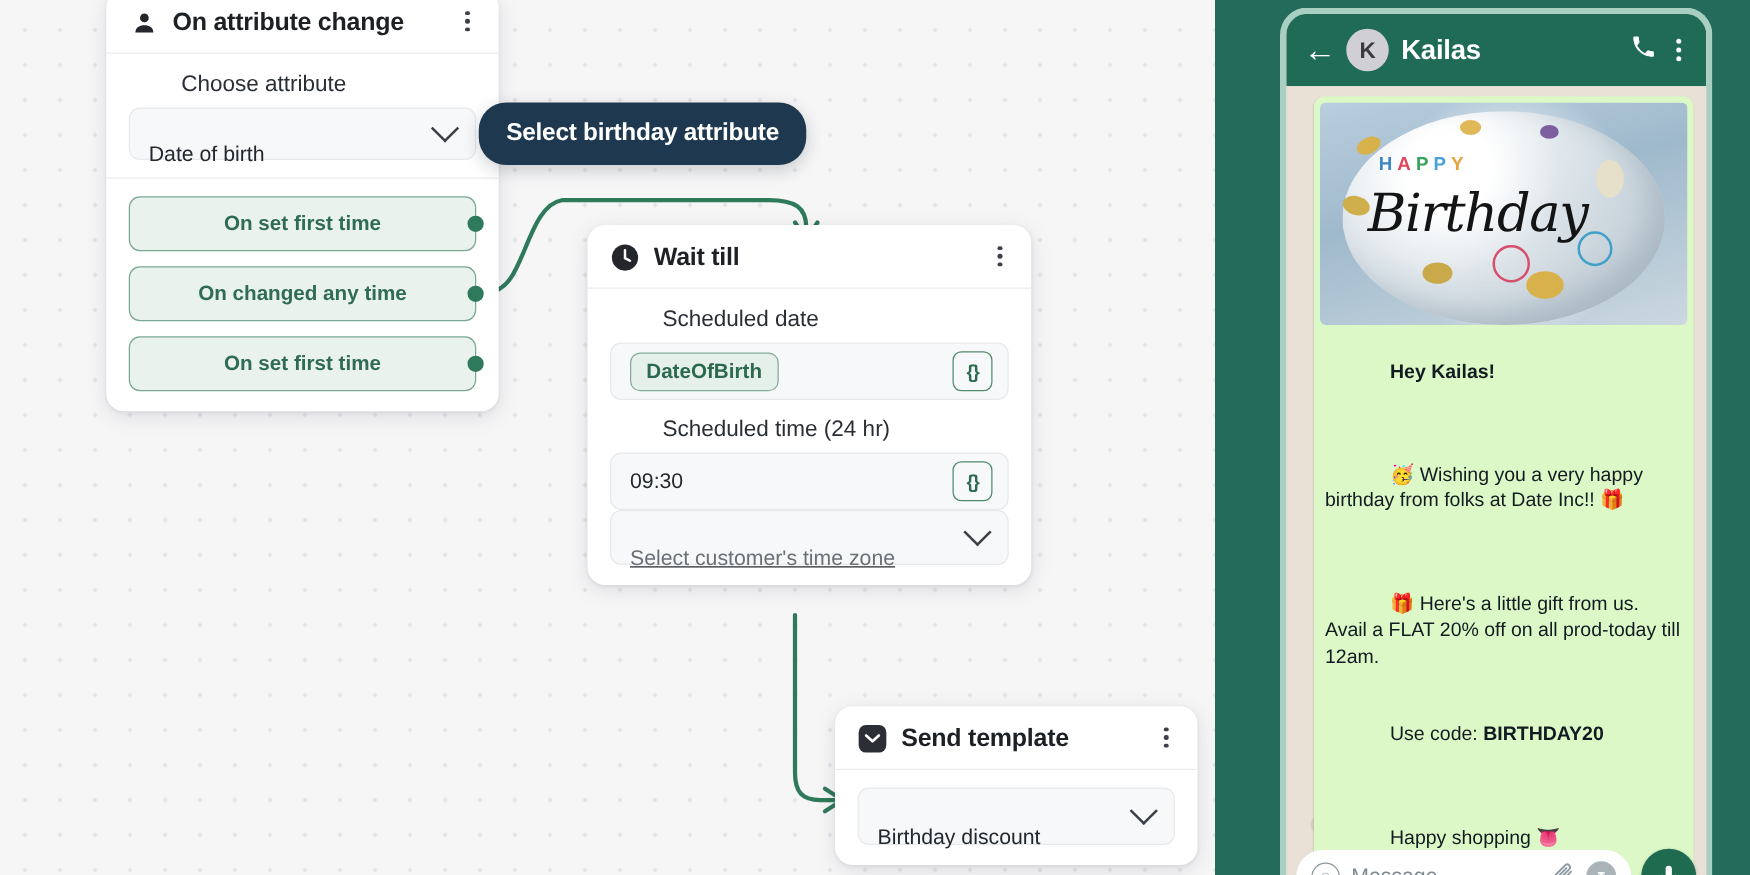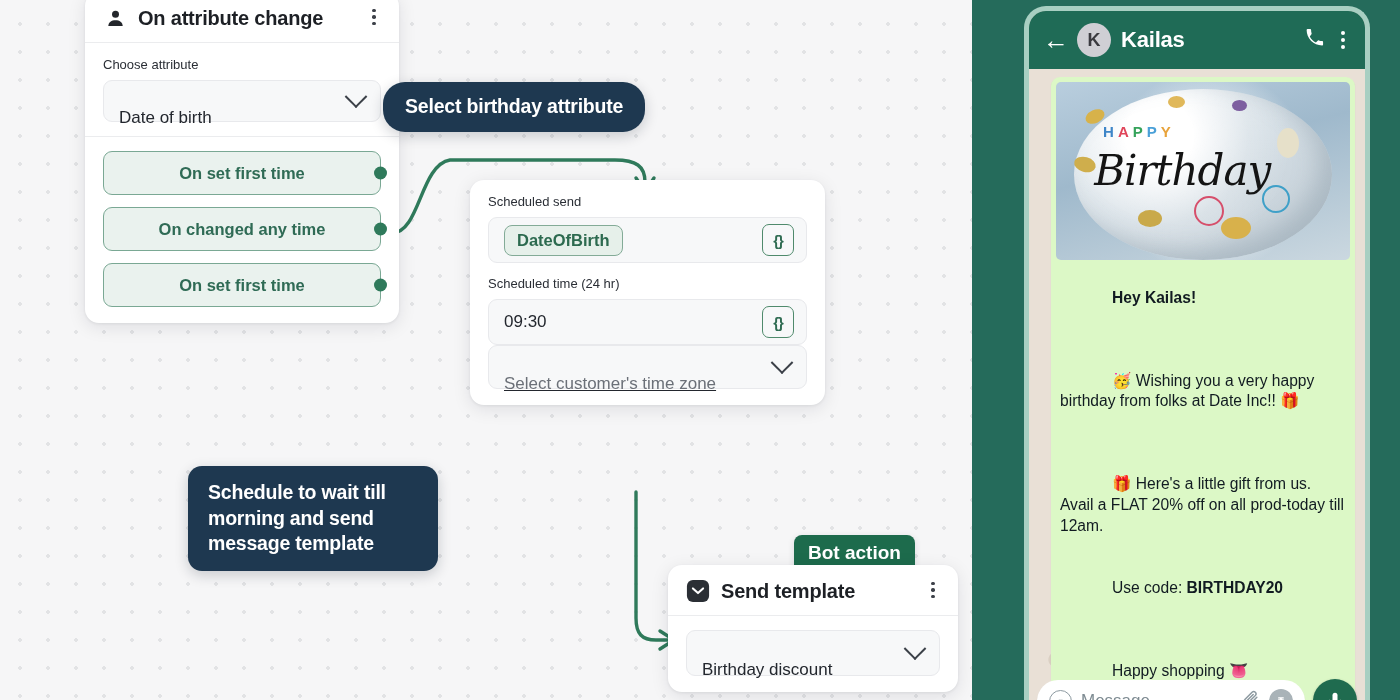--- a/index.html
+++ b/index.html
@@ -50,22 +50,23 @@
   .kebab {
     position: absolute; right: 16px; top: 50%;
     transform: translateY(-50%);
     width: 18px; height: 20px;
     display: flex; flex-direction: column; align-items: center;
     justify-content: center; gap: 3px; cursor: pointer;
   }
   .kebab i { width: 3.5px; height: 3.5px; border-radius: 50%; background: #3c4048; display:block;}
   .card-body { padding: 14px 18px 16px 18px; }
   .field-label {
-    font-size: 13px; color: #2a2e35; margin-bottom: 8px;
+    font-size: 18px; color: #2a2e35; margin-bottom: 8px;
     font-weight: normal;
+    margin-left: 42px;
   }
   .select-box, .input-box {
     background: #f7f8f9;
     border: 1px solid #e8e9ec;
     border-radius: 9px;
     height: 40px;
     display: flex; align-items: center;
     padding: 0 12px 0 15px;
     font-size: 17px; color: #23272e;
     position: relative;
@@ -324,41 +325,54 @@
           <span class="anchor"></span>
         </div>
         <div class="pill">
           <span>On set first time</span>
           <span class="anchor"></span>
         </div>
       </div>
     </div>
 
     <div class="card" style="left:470px; top:180px; width:355px;">
+      <div class="card-head">
+        <span class="head-icon">
+          <svg width="24" height="24" viewBox="0 0 24 24">
+            <circle cx="12" cy="12" r="10.5" fill="#23262b"></circle>
+            <path d="M12 6.2v6.3l4 2.1" stroke="#fff" stroke-width="2" fill="none" stroke-linecap="round"></path>
+          </svg>
+        </span>
+        <span class="card-title">Wait till</span>
+        <span class="kebab">
+            <i></i>
+            <i></i>
+            <i></i>
+          </span>
+      </div>
       <div class="card-body">
-        <div class="field-label">Scheduled send</div>
+        <div class="field-label">Scheduled date</div>
         <div class="input-box" style="height:44px;">
           <span class="chip">DateOfBirth</span>
           <span class="curly">{}</span>
         </div>
 
         <div class="field-label" style="margin-top:13px;">Scheduled time (24 hr)</div>
         <div class="input-box" style="height:44px;">
           <span>09:30</span>
           <span class="curly">{}</span>
         </div>
 
         <div class="select-box" style="height:42px;text-decoration:underline;">
           <span class="val placeholder-val">Select customer's time zone</span>
           <span class="chev"></span>
         </div>
       </div>
     </div>
 
-    <div class="bot-badge" style="left:794px; top:535px;">Bot action</div>
 
     <div class="card" style="left:668px; top:565px; width:290px;">
       <div class="card-head">
         <span class="head-icon">
           <svg width="26" height="26" viewBox="0 0 26 26">
             <rect x="1" y="1" width="24" height="24" rx="6.5" fill="#2b2f35"></rect>
             <path d="M7.5 10.2l5.5 5 5.5-5" stroke="#fff" stroke-width="2.3" fill="none" stroke-linecap="round" stroke-linejoin="round"></path>
           </svg>
         </span>
         <span class="card-title">Send template</span>
@@ -376,26 +390,20 @@
       </div>
     </div>
 
     <div class="tip pill-tip" style="left:383px; top:82px;">
       <span>Select birthday attribute</span>
       <svg class="tail" style="left:-8px; top:-28px;" width="42" height="42" viewBox="0 0 42 42">
         <path d="M2 4 L36 30 L22 33 L12 40 Z" fill="#1e3850"></path>
       </svg>
     </div>
 
-    <div class="tip" style="left:188px; top:466px; width:210px;">
-      <span>Schedule to wait till morning and send message template</span>
-      <svg class="tail" style="right:-16px; top:-20px;" width="44" height="42" viewBox="0 0 44 42">
-        <path d="M42 2 L8 28 L24 30 L32 40 Z" fill="#1e3850"></path>
-      </svg>
-    </div>
   </div>
 
   <div id="phonepanel">
     <div id="phone">
 
       <div class="wa-header">
         <span class="wa-back">←</span>
         <span class="wa-avatar">K</span>
         <span class="wa-name">Kailas</span>
         <span class="wa-ico">

